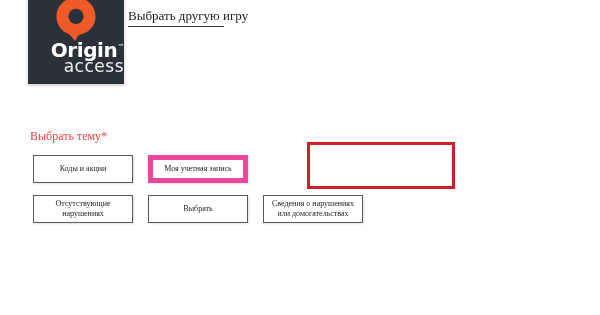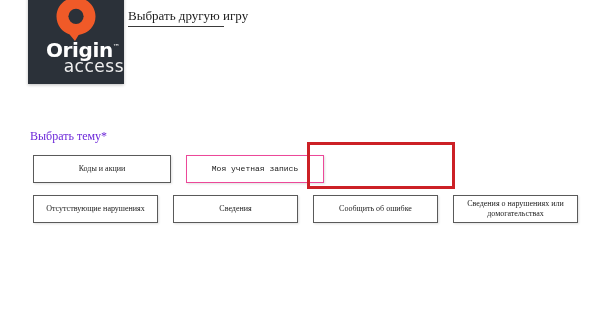--- a/index.html
+++ b/index.html
@@ -37,24 +37,24 @@
   .logo-mark {
     position: absolute;
     left: 50%;
     top: 2px;
     transform: translateX(-50%);
     width: 44px;
     height: 46px;
   }
   .logo-word {
     position: absolute;
-    left: 18px;
+    left: 0;
     right: 0;
     top: 42px;
-    text-align: left;
+    text-align: right;
     color: #ffffff;
     font-family: "DejaVu Sans", sans-serif;
     font-weight: bold;
     font-size: 20px;
     letter-spacing: -0.4px;
     line-height: 22px;
   }
   .logo-word .tm {
     font-size: 7px;
     vertical-align: super;
@@ -87,56 +87,55 @@
     white-space: nowrap;
     cursor: pointer;
   }
 
   
   .section-title {
     position: absolute;
     left: 30px;
     top: 128px;
     font-size: 12px;
-    color: #6d28d9;
+    color: #ef4444;
     line-height: 16px;
   }
 
   .topic-grid {
     position: absolute;
     left: 33px;
     top: 155px;
     width: 545px;
   }
   .topic-row {
     display: flex;
     gap: 15px;
     margin-bottom: 12px;
   }
   .topic-btn {
-    width: 138px;
+    width: 100px;
     height: 28px;
     border: 1px solid #5a5a5a;
     background: #ffffff;
     box-shadow: 1px 1px 2px rgba(0,0,0,0.12);
     display: flex;
     align-items: center;
     justify-content: center;
     text-align: center;
     font-size: 8px;
     line-height: 10px;
     color: #1a1a1a;
     padding: 0 4px;
     box-sizing: border-box;
     cursor: pointer;
     font-family: "Liberation Serif", "DejaVu Serif", serif;
   }
   .topic-btn.highlighted-inner {
-    border: 1px solid #ec4899;
-    font-family: Liberation Mono, monospace;
+    border: 5px solid #ec4899;
   }
 
   .highlight-box {
     position: absolute;
     left: 307px;
     top: 142px;
     width: 148px;
     height: 47px;
     border: 3px solid #cc2026;
     box-sizing: border-box;
@@ -163,19 +162,18 @@
 
 <div class="section-title">Выбрать тему*</div>
 
 <div class="topic-grid">
     <div class="topic-row">
       <div class="topic-btn">Коды и акции</div>
       <div class="topic-btn highlighted-inner">Моя учетная запись</div>
     </div>
     <div class="topic-row">
       <div class="topic-btn">Отсутствующие нарушениях</div>
-      <div class="topic-btn">Сведения</div>
-      <div class="topic-btn">Сообщить об ошибке</div>
+      <div class="topic-btn">Выбрать</div>
       <div class="topic-btn">Сведения о нарушениях или домогательствах</div>
     </div>
   </div>
 
 <div class="highlight-box"></div>
 
 </body></html>

